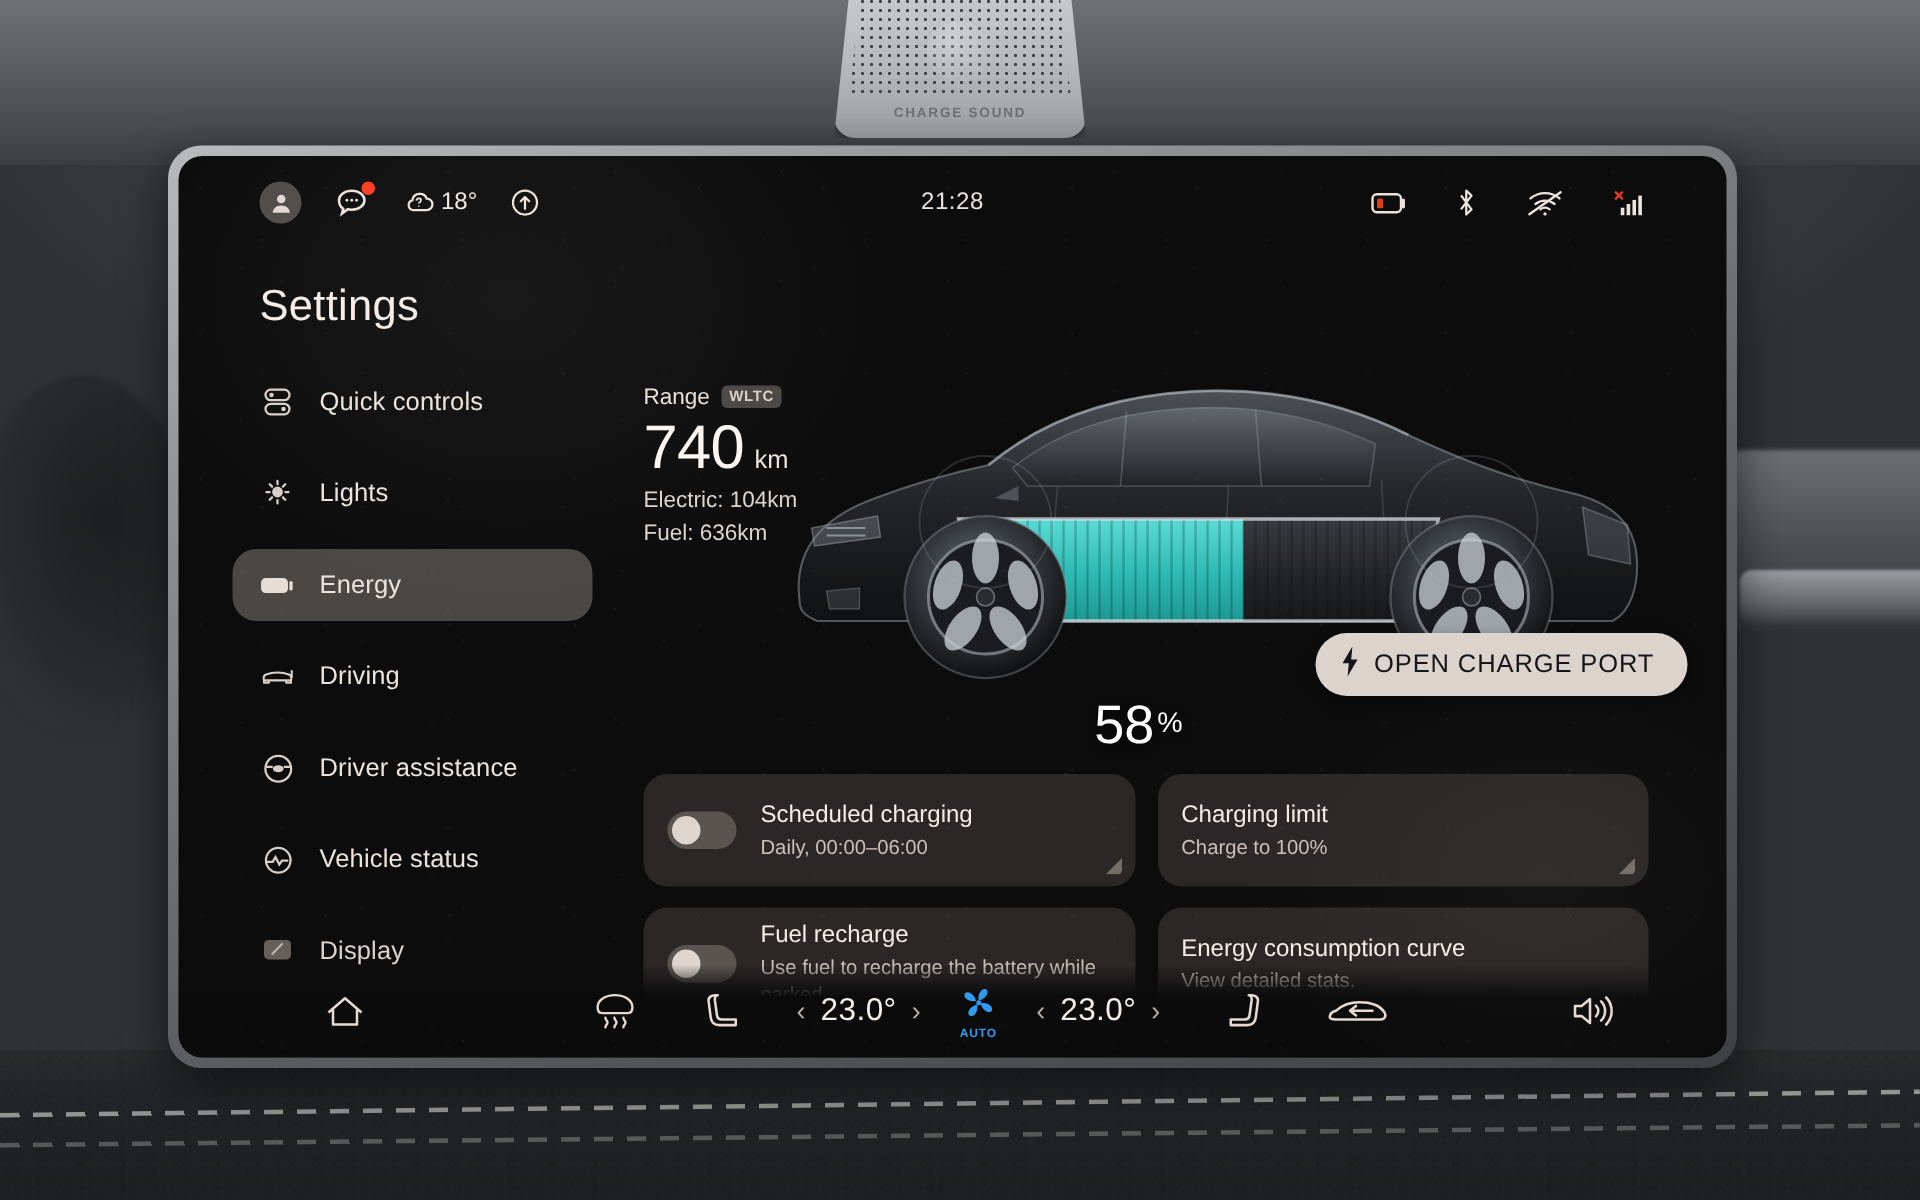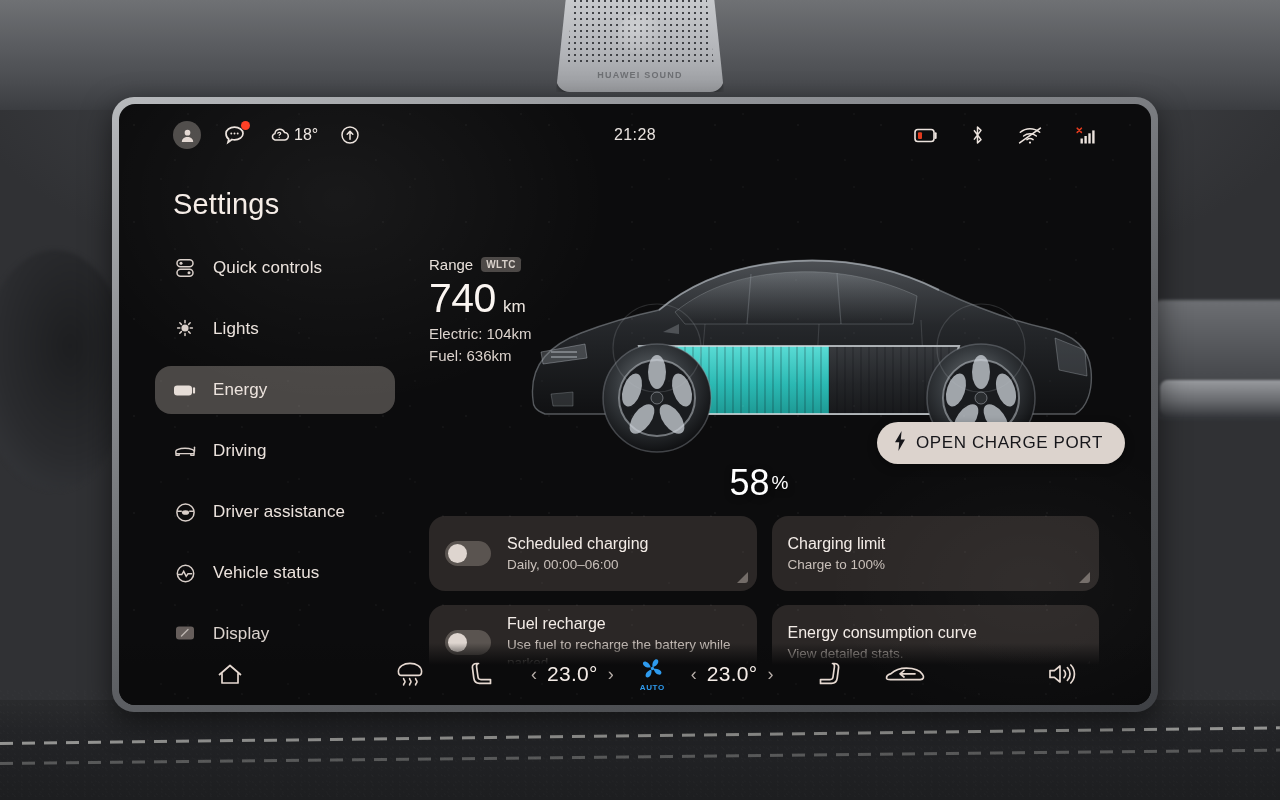--- a/index.html
+++ b/index.html
@@ -282,21 +282,21 @@
   <div class="dash-right-trim2"></div>
   <div class="dash-lower"></div>
   <div class="leather"></div>
   <div class="stitch"></div>
   <div class="stitch2"></div>
 </div>
 
 <div class="speaker">
   <div class="speaker-grille"></div>
   <div class="speaker-dome"></div>
-  <div class="speaker-label">HUAWEI SOUND</div>
+  <div class="speaker-label">CHARGE SOUND</div>
 </div>
 
 <div class="bezel">
 <div class="screen">
 
   <div class="statusbar">
     <div class="sb-left">
       <div class="avatar">
         <svg viewBox="0 0 24 24" fill="#e3d8d2">
               <circle cx="12" cy="8" r="4"></circle>

